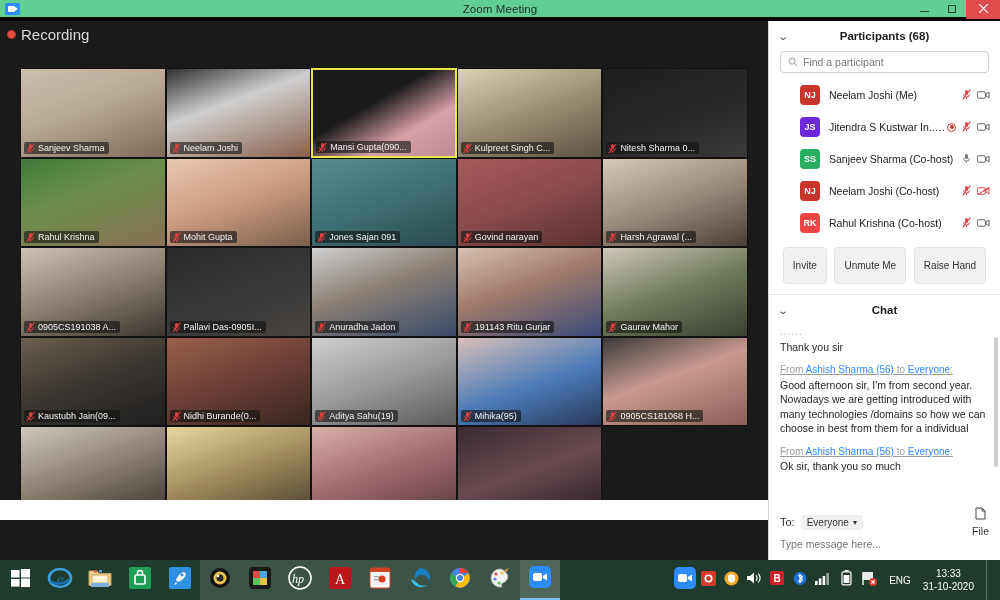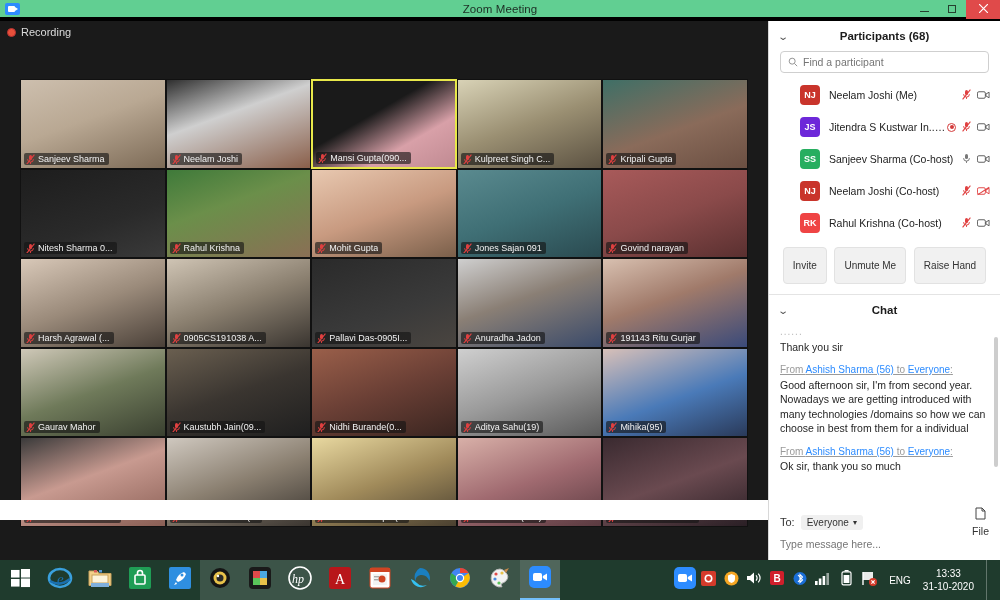--- a/index.html
+++ b/index.html
@@ -47,24 +47,24 @@
     background: #1a1a1a;
   }
   .recording {
     position: absolute; top: 5px; left: 7px; display: flex;
     align-items: center; gap: 5px;
   }
   .rec-dot {
     width: 9px; height: 9px; border-radius: 50%;
     background: #e8503a; border: 1px solid #b33; 
   }
-  .rec-label { font-size: 11px; color: #dcdcdc; text-align: center; }
+  .rec-label { font-size: 15px; color: #dcdcdc; text-align: center; }
 
   .grid {
-    position: absolute; top: 58px; left: 20px;
+    position: absolute; top: 47px; left: 20px;
     width: 728px; height: 448px;
     display: grid; grid-template-columns: repeat(5, 145.6px);
     grid-template-rows: repeat(5, 89.6px);
   }
   .tile {
     position: relative; overflow: hidden; border: 1px solid #111;
     background: #151515;
   }
   .tile.active { border: 2px solid #e8e84a; }
   .tile-bg { position: absolute; inset: 0; }
@@ -271,34 +271,20 @@
           <div class="nametag">
             <span class="mute-ico">
               <svg width="9" height="11" viewBox="0 0 9 11">
                 <rect x="3" y="1" width="3" height="5" rx="1.5" fill="#e04040"></rect>
                 <path d="M1.6 5.2 a2.9 2.9 0 0 0 5.8 0" fill="none" stroke="#e04040" stroke-width="1"></path>
                 <path d="M4.5 8.1 v1.8" stroke="#e04040" stroke-width="1"></path>
                 <path d="M0.6 10.4 L8.4 0.6" stroke="#e04040" stroke-width="1.1"></path>
               </svg>
             </span>
             <span>Kulpreet Singh C...</span>
-          </div>
-        </div>
-        <div class="tile">
-          <div class="tile-bg" style="background:linear-gradient(160deg,#3f6f66 0%,#8a6b5a 55%,#6b4f42 100%)"></div>
-          <div class="nametag">
-            <span class="mute-ico">
-              <svg width="9" height="11" viewBox="0 0 9 11">
-                <rect x="3" y="1" width="3" height="5" rx="1.5" fill="#e04040"></rect>
-                <path d="M1.6 5.2 a2.9 2.9 0 0 0 5.8 0" fill="none" stroke="#e04040" stroke-width="1"></path>
-                <path d="M4.5 8.1 v1.8" stroke="#e04040" stroke-width="1"></path>
-                <path d="M0.6 10.4 L8.4 0.6" stroke="#e04040" stroke-width="1.1"></path>
-              </svg>
-            </span>
-            <span>Kripali Gupta</span>
           </div>
         </div>
         <div class="tile">
           <div class="tile-bg" style="background:linear-gradient(160deg,#1d1d1d 0%,#2a2a2a 60%,#3a3a3a 100%)"></div>
           <div class="nametag">
             <span class="mute-ico">
               <svg width="9" height="11" viewBox="0 0 9 11">
                 <rect x="3" y="1" width="3" height="5" rx="1.5" fill="#e04040"></rect>
                 <path d="M1.6 5.2 a2.9 2.9 0 0 0 5.8 0" fill="none" stroke="#e04040" stroke-width="1"></path>
                 <path d="M4.5 8.1 v1.8" stroke="#e04040" stroke-width="1"></path>

